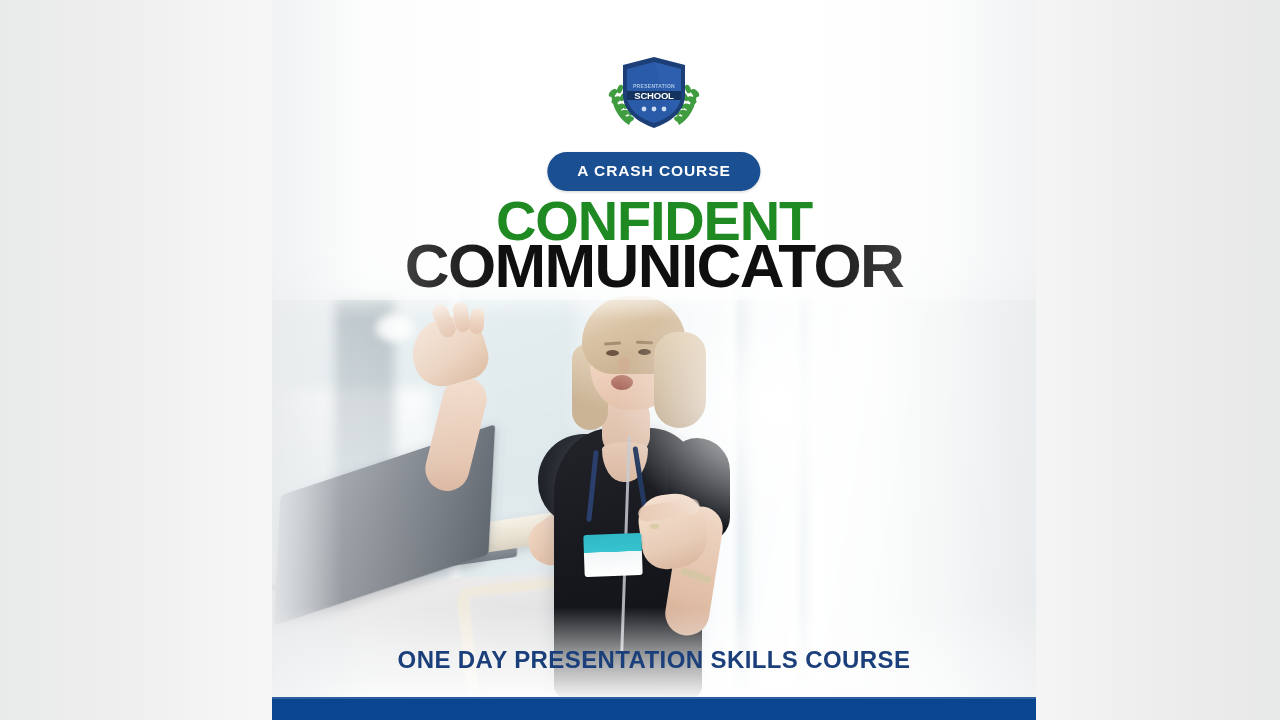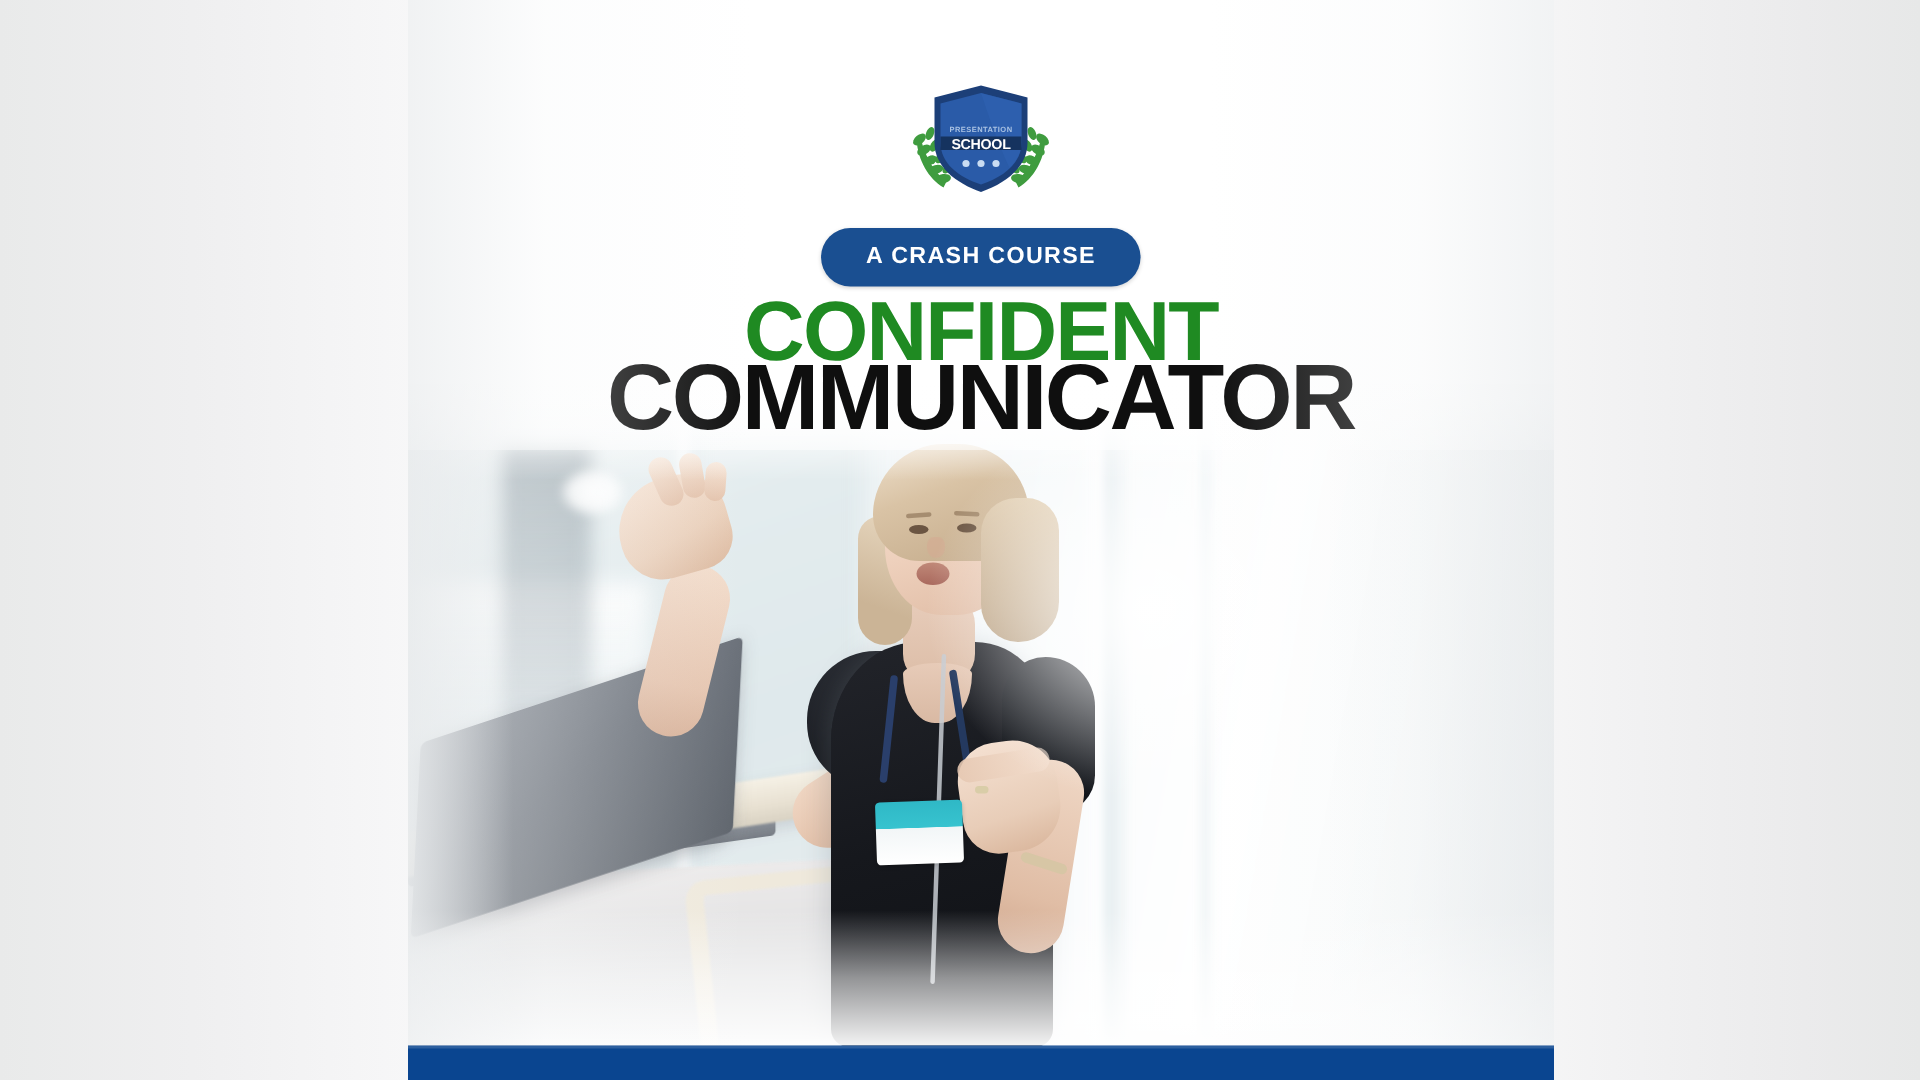--- a/index.html
+++ b/index.html
@@ -591,20 +591,21 @@
           </g>
         </svg>
       </div>
 
       <div class="pill">A CRASH COURSE</div>
 
       <div class="headline-1">CONFIDENT</div>
       <div class="headline-2">COMMUNICATOR</div>
     </div>
 
+    <div class="caption">ONE DAY PRESENTATION SKILLS COURSE</div>
 
     <div class="blue-bar">
       <div class="blue-bar-hilite"></div>
     </div>
 
     <div class="poster-sheen"></div>
   </div>
 
 </div>
 

